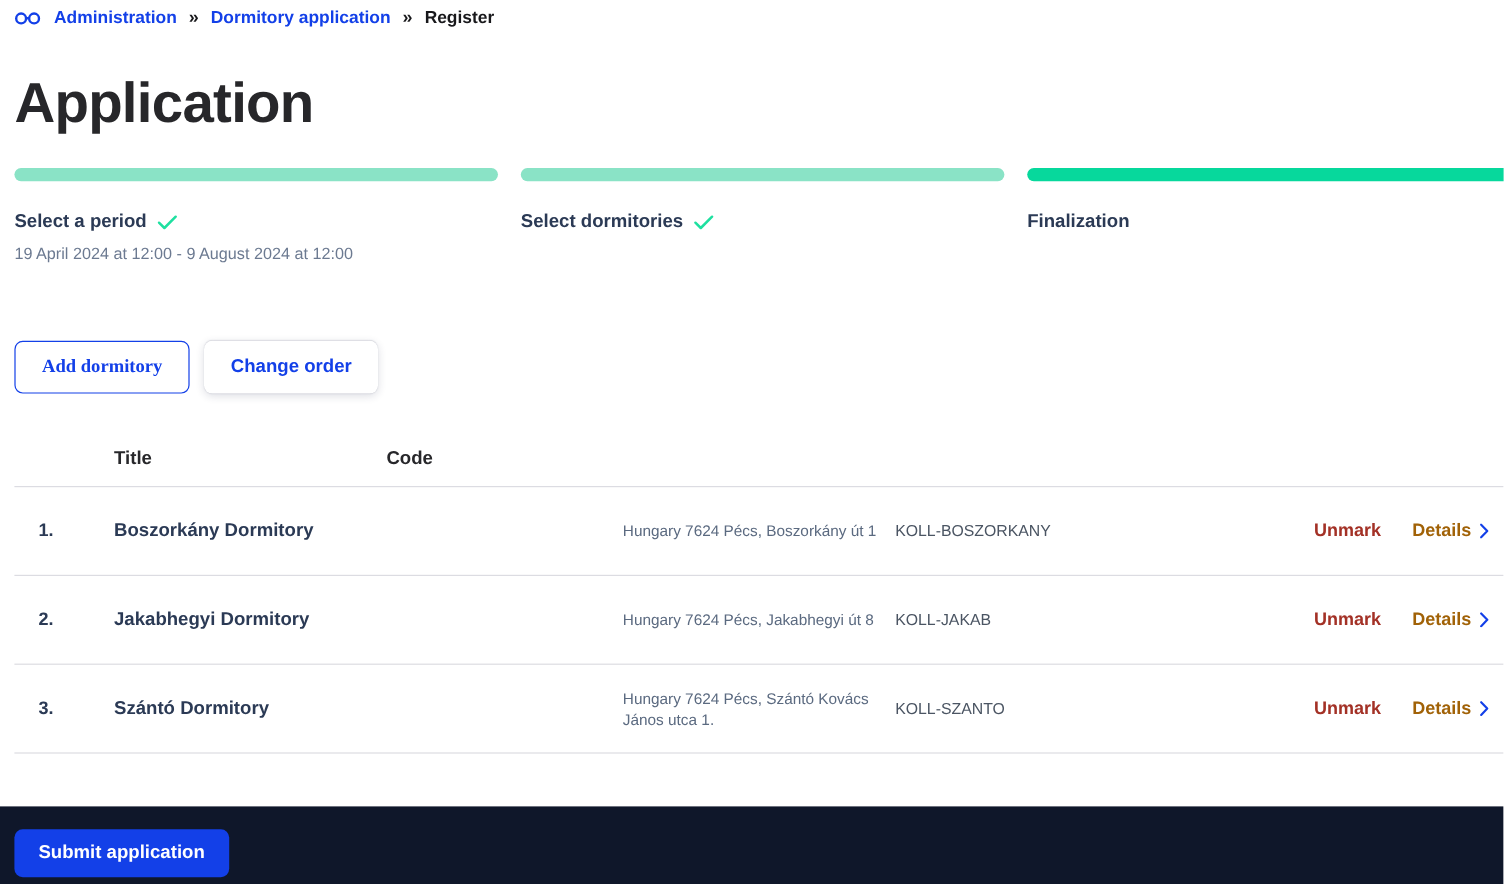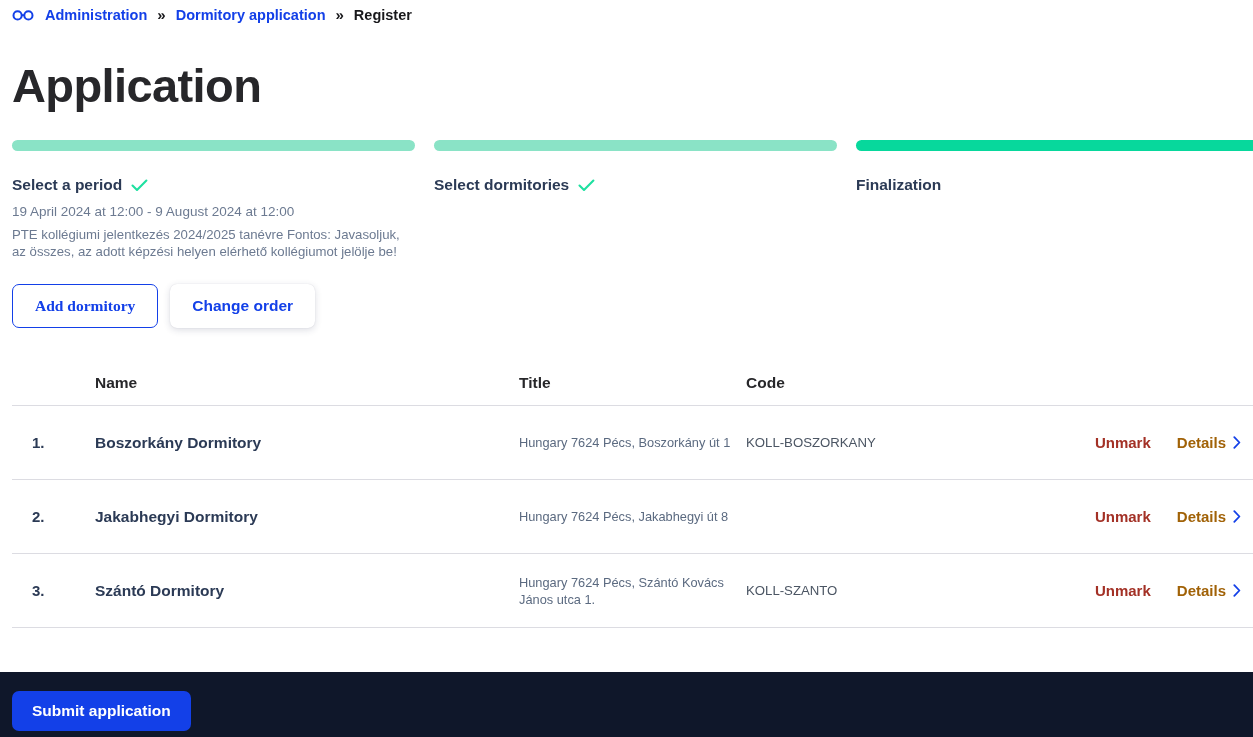--- a/index.html
+++ b/index.html
@@ -282,21 +282,20 @@
       <div class="step-bar"></div>
       <div class="step-head">
         <span>Select a period</span>
         <span class="check-icon">
           <svg width="17" height="13" viewBox="0 0 17 13" aria-hidden="true">
             <path d="M1.5 6.6 L6 11 L15.4 1.6" fill="none" stroke="#1ee0a0" stroke-width="2.1" stroke-linecap="round" stroke-linejoin="round"></path>
           </svg>
         </span>
       </div>
       <div class="step-dates">19 April 2024 at 12:00 - 9 August 2024 at 12:00</div>
-      <div class="step-desc">PTE kollégiumi jelentkezés 2024/2025 tanévre Fontos: Javasoljuk, az összes, az adott képzési helyen elérhető kollégiumot jelölje be!</div>
     </div>
 
     <div class="step">
       <div class="step-bar"></div>
       <div class="step-head">
         <span>Select dormitories</span>
         <span class="check-icon">
           <svg width="17" height="13" viewBox="0 0 17 13" aria-hidden="true">
             <path d="M1.5 6.6 L6 11 L15.4 1.6" fill="none" stroke="#1ee0a0" stroke-width="2.1" stroke-linecap="round" stroke-linejoin="round"></path>
           </svg>
@@ -315,21 +314,20 @@
 
   <div class="actions">
     <button class="btn-outline" type="button">Add dormitory</button>
     <button class="btn-ghost" type="button">Change order</button>
   </div>
 
   <div class="table">
 
     <div class="t-row t-head">
       <div class="th c-index"></div>
-      <div class="th c-name">Name</div>
       <div class="th c-title">Title</div>
       <div class="th c-code">Code</div>
       <div class="c-actions"></div>
     </div>
 
     <div class="t-row t-body-row">
       <div class="c-index">1.</div>
       <div class="c-name">Boszorkány Dormitory</div>
       <div class="c-title">Hungary 7624 Pécs, Boszorkány út 1</div>
       <div class="c-code">KOLL-BOSZORKANY</div>
@@ -343,20 +341,21 @@
             </svg>
           </span>
         </a>
       </div>
     </div>
 
     <div class="t-row t-body-row">
       <div class="c-index">2.</div>
       <div class="c-name">Jakabhegyi Dormitory</div>
       <div class="c-title">Hungary 7624 Pécs, Jakabhegyi út 8</div>
+      <div class="c-code">KOLL-JAKAB</div>
       <div class="c-actions">
         <a class="link-unmark" href="#">Unmark</a>
         <a class="link-details" href="#">
           <span>Details</span>
           <span class="chev">
             <svg width="8" height="13" viewBox="0 0 8 13" aria-hidden="true">
               <path d="M1.3 1.2 L6.4 6.5 L1.3 11.8" fill="none" stroke="#1340e8" stroke-width="1.8" stroke-linecap="round" stroke-linejoin="round"></path>
             </svg>
           </span>
         </a>

